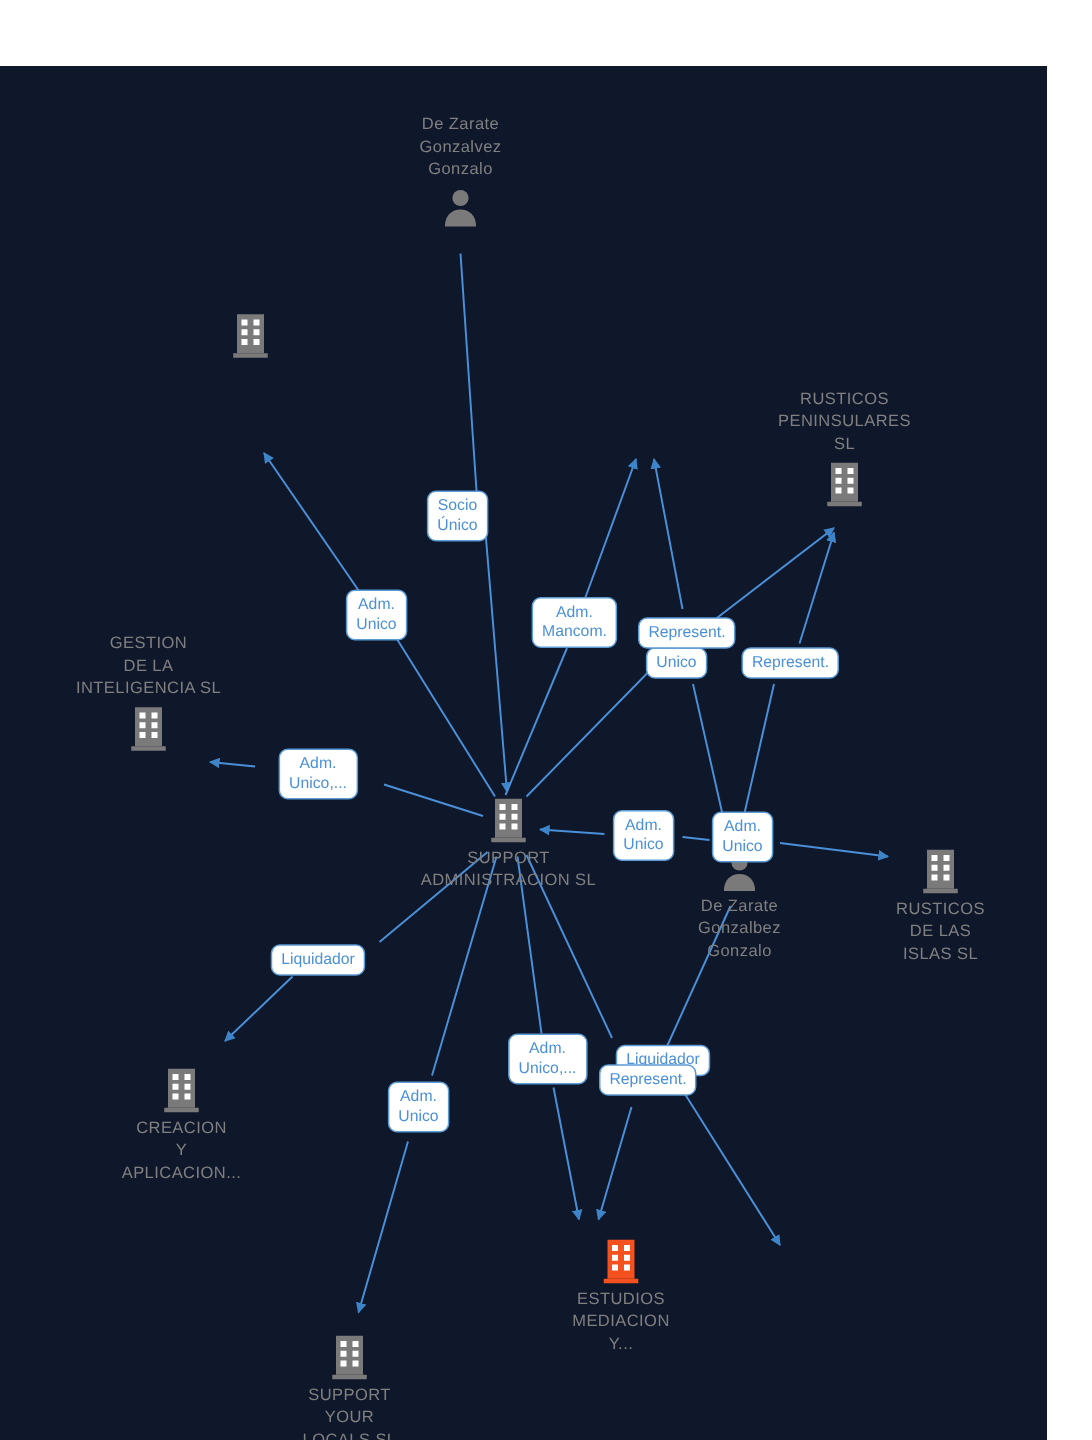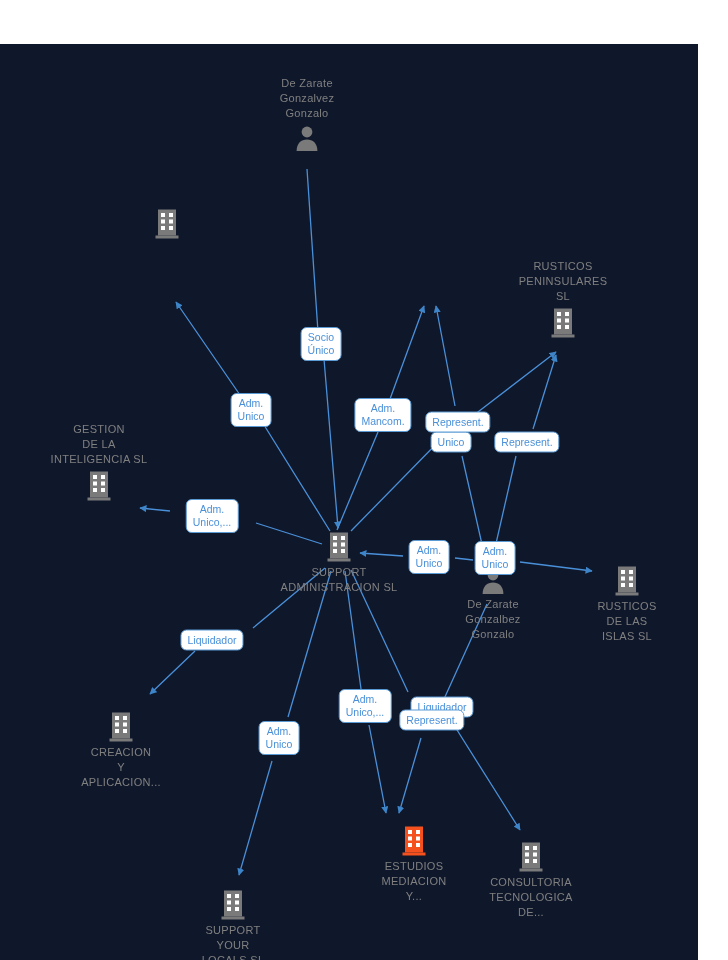--- a/index.html
+++ b/index.html
@@ -293,41 +293,22 @@
           <rect x="8" y="18" width="4" height="4"></rect>
             <rect x="16" y="18" width="4" height="4"></rect>
         </g>
       </svg>
     </span>
     <span class="caption">ESTUDIOS
 MEDIACION
 Y...</span>
   </div>
 
-  <div class="node" style="left:531px; top:797px;">
-    <span class="glyph">
-      <svg width="28" height="32" viewBox="0 0 28 32" xmlns="http://www.w3.org/2000/svg">
-        <rect x="5" y="1.5" width="18" height="26" fill="#7a7a7a"></rect>
-        <rect x="2.5" y="27.5" width="23" height="3" fill="#7a7a7a"></rect>
-        <g fill="#ffffff">
-          <rect x="8" y="5" width="4" height="4"></rect>
-            <rect x="16" y="5" width="4" height="4"></rect>
-          <rect x="8" y="11.5" width="4" height="4"></rect>
-            <rect x="16" y="11.5" width="4" height="4"></rect>
-          <rect x="8" y="18" width="4" height="4"></rect>
-            <rect x="16" y="18" width="4" height="4"></rect>
-        </g>
-      </svg>
-    </span>
-    <span class="caption">CONSULTORIA
-TECNOLOGICA
-DE...</span>
-  </div>
-
-  <div class="elabel" style="left:321px; top:300px;">Socio
+
+  <div class="elabel" style="left:305px; top:300px;">Socio
 Único</div>
   <div class="elabel" style="left:251px; top:366px;">Adm.
 Unico</div>
   <div class="elabel" style="left:383px; top:371px;">Adm.
 Mancom.</div>
   <div class="elabel" style="left:458px; top:378px; z-index:8;">Represent.</div>
   <div class="elabel" style="left:451px; top:398px; z-index:7;">Unico</div>
   <div class="elabel" style="left:527px; top:398px;">Represent.</div>
   <div class="elabel" style="left:212px; top:472px;">Adm.
 Unico,...</div>

